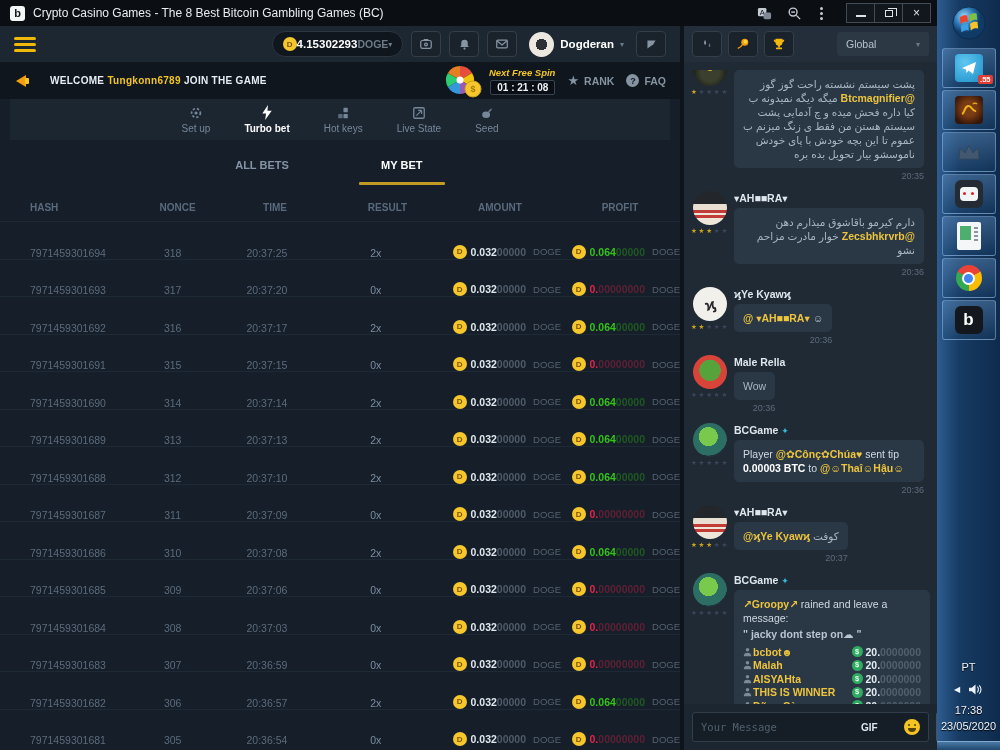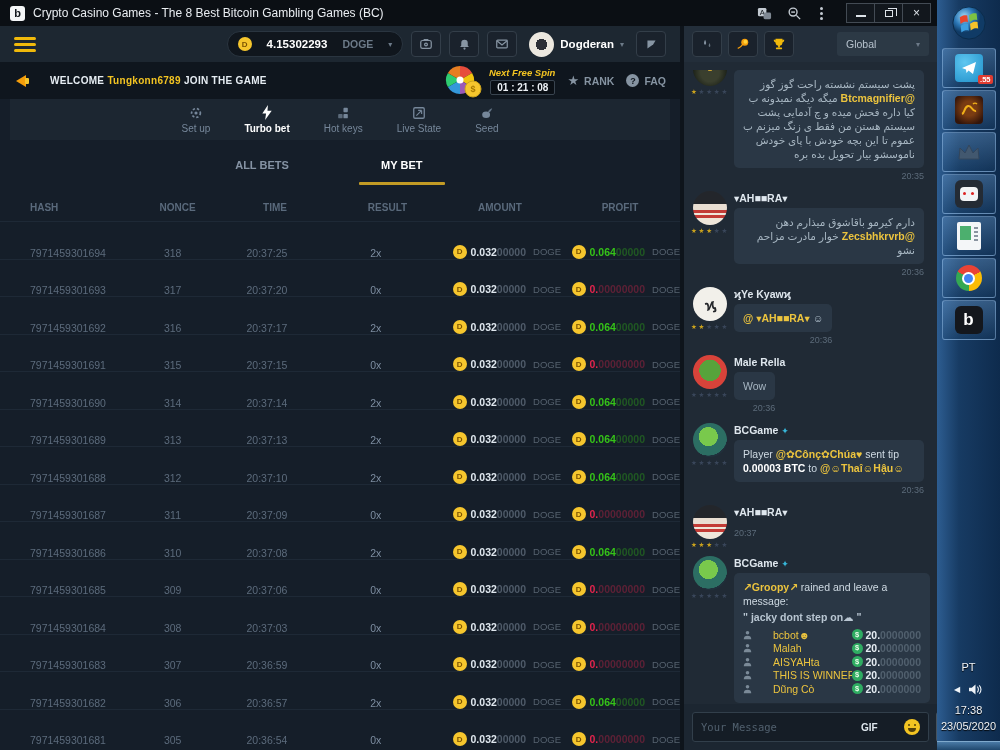--- a/index.html
+++ b/index.html
@@ -21,21 +21,21 @@
   .glyph-res{width:8px;height:7px;border:1px solid #dde3e9;position:relative}
   .glyph-res::after{content:"";position:absolute;left:2px;top:-3px;width:8px;height:7px;border:1px solid #dde3e9;border-left:none;border-bottom:none}
   
   #appbody{flex:1;display:flex;min-height:0}
   #main{width:680px;display:flex;flex-direction:column;min-width:0}
   
   #navrow{height:36px;background:#1d2731;display:flex;align-items:center;padding:0 14px;flex:none}
   #hamburger{width:22px;display:flex;flex-direction:column;gap:3px;cursor:pointer}
   #hamburger i{height:3px;border-radius:2px;background:#f0b90b}
   #nav-right{margin-left:auto;display:flex;align-items:center;gap:8px}
-  #balance-pill{height:26px;background:#10161d;border:1px solid #2a3540;border-radius:14px;display:flex;align-items:center;padding:0 10px;gap:15px}
+  #balance-pill{height:26px;background:#10161d;border:1px solid #2a3540;border-radius:14px;display:flex;align-items:center;padding:0 10px;gap:0}
   .coin{width:14px;height:14px;border-radius:50%;background:#f6c62d;flex:none;display:flex;align-items:center;justify-content:center}
   .coin::after{content:"D";font-size:8px;font-weight:bold;color:#7a5200}
   #balance-amount{color:#fff;font-size:11.5px;font-weight:bold}
   #balance-cur{color:#6c7a88;font-size:10.5px;font-weight:bold}
   .caret{color:#6c7a88;font-size:8px}
   .sqbtn{width:30px;height:26px;border:1px solid #333e49;border-radius:4px;background:#1a222c;display:flex;align-items:center;justify-content:center;color:#8795a3;cursor:pointer}
   #user-chip{display:flex;align-items:center;gap:6px;margin:0 4px;cursor:pointer}
   #user-avatar{width:25px;height:25px;border-radius:50%;background:radial-gradient(circle,#2c2f36 0 32%,#ece8df 33%)}
   #user-name{color:#fff;font-size:11.5px;font-weight:bold}
   
@@ -110,21 +110,21 @@
   .bwrap{display:inline-block;max-width:100%}
   .bubble{background:#2a3745;border-radius:5px;padding:7px 9px;font-size:10.5px;line-height:14px;color:#a7b6c2;max-width:190px;unicode-bidi:plaintext}
   .rainbub{max-width:none;width:196px}
   .mention{color:#ecc43e;font-weight:bold;cursor:pointer}
   .wtext{color:#cfdae3}
   .btext{color:#fff;font-weight:bold}
   .mtime{color:#5c6b7a;font-size:9px;text-align:right;margin-top:3px}
   .rhead{margin-bottom:2px}
   .rquote{color:#b9c6d2;font-weight:bold;margin-bottom:4px}
   .rrow{display:flex;align-items:center;height:13.5px}
-  .rname{color:#ecc43e;font-weight:normal;margin-left:21px;white-space:nowrap;overflow:hidden}
+  .rname{color:#ecc43e;font-weight:bold;margin-left:1px;white-space:nowrap;overflow:hidden}
   .ramt{margin-left:auto;display:flex;align-items:center;gap:3px}
   .gcoin{width:11px;height:11px;border-radius:50%;background:#2fac62;color:#eafbe9;font-size:7.5px;font-weight:bold;display:flex;align-items:center;justify-content:center;flex:none}
   .gcoin::after{content:"$"}
   .rhi{color:#e6edf3;font-weight:bold}
   .rlo{color:#51606e;font-weight:bold}
   
   #chat-input-row{height:46px;flex:none;display:flex;align-items:center;gap:7px;padding:0 8px;background:#1c2631}
   #chat-input{flex:1;height:30px;border:1px solid #323f4b;border-radius:3px;background:#151d26;display:flex;align-items:center;padding:0 8px;gap:26px}
   #chat-input input{flex:1;background:transparent;border:none;outline:none;color:#9fb0bd;font-size:10.5px;font-family:"DejaVu Sans Mono",monospace;min-width:0}
   #chat-input input::placeholder{color:#51606e}
@@ -676,21 +676,21 @@
               </div>
               <div class="mbody"><div class="uname">BCGame<span class="vbadge">✦</span></div><div class="bwrap"><div class="bubble" dir="auto"><span class="wtext">Player </span><span class="mention">@✿Cônç✿Chúa♥</span><span class="wtext"> sent tip </span><span class="btext">0.00003 BTC</span><span class="wtext"> to </span><span class="mention">@☺Thaî☺Hậu☺</span></div><div class="mtime">20:36</div></div></div>
             </div>
             <div class="msg">
               <div class="avcol">
                 <div class="avwrap">
                   <div class="avatar av-masked"></div>
                 </div>
                 <div class="stars"><span class="on">★</span><span class="on">★</span><span class="on">★</span><span class="off">★</span><span class="off">★</span></div>
               </div>
-              <div class="mbody"><div class="uname">▾AH■■RA▾</div><div class="bwrap"><div class="mtime">20:37</div></div></div>
+              <div class="mbody"><div class="uname">▾AH■■RA▾</div><div class="bwrap"><div class="bubble" dir="auto"><span class="mention">@ϗYe Kyawϗ</span><span> كوفت</span></div><div class="mtime">20:37</div></div></div>
             </div>
             <div class="msg">
               <div class="avcol">
                 <div class="avwrap">
                   <div class="avatar av-bcg"></div>
                 </div>
                 <div class="stars"><span class="off">★</span><span class="off">★</span><span class="off">★</span><span class="off">★</span><span class="off">★</span></div>
               </div>
               <div class="mbody"><div class="uname">BCGame<span class="vbadge">✦</span></div><div class="bwrap"><div class="bubble rainbub" dir="auto">
                     <div class="rhead"><span class="mention">↗Groopy↗</span><span class="wtext"> rained and leave a message:</span></div>

